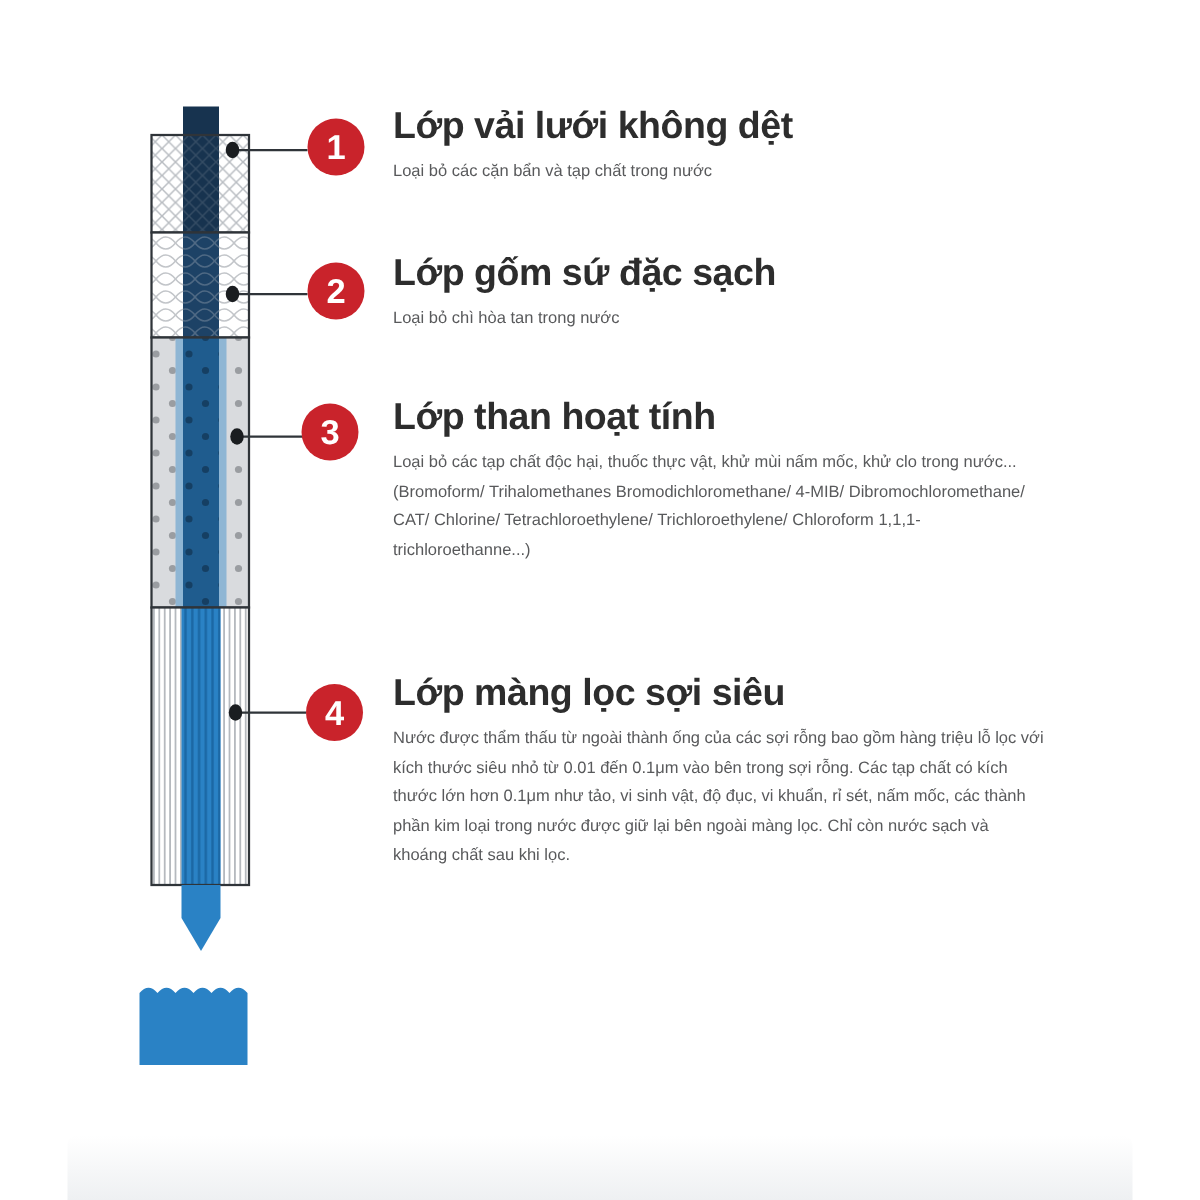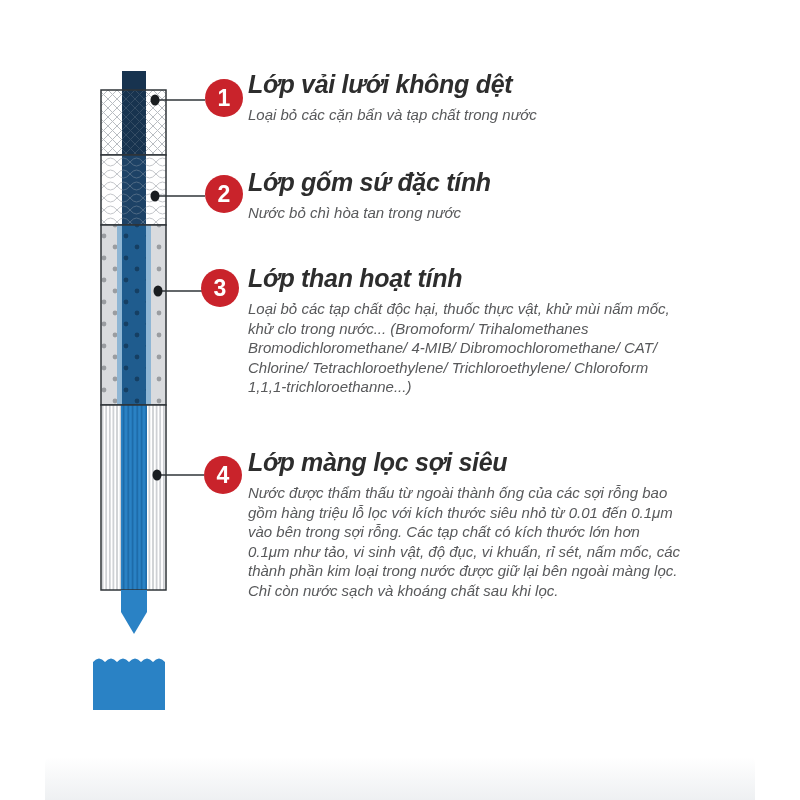--- a/index.html
+++ b/index.html
@@ -17,27 +17,27 @@
   .stage{position:relative;width:800px;height:800px;background:#ffffff;overflow:hidden;}
 
   .filter-svg{position:absolute;left:0;top:0;}
 
   .marker{
     position:absolute;width:38px;height:38px;border-radius:50%;
     background:var(--red);color:#fff;display:flex;align-items:center;justify-content:center;
     font-size:23px;font-weight:bold;line-height:1;
   }
 
-  .section-text{position:absolute;left:248px;font-style:italic;}
+  .section-text{position:absolute;left:262px;}
   .section-title{
     font-size:25px;font-weight:bold;color:var(--ink);letter-spacing:-0.3px;
     margin:0;line-height:28px;
   }
   .section-desc{
-    margin:7px 0 0 0;font-size:15px;line-height:19.5px;color:var(--gray-text);
+    margin:7px 0 0 0;font-size:11px;line-height:19.5px;color:var(--gray-text);
   }
   #sec1{top:70px;width:430px;}
   #sec2{top:168px;width:430px;}
   #sec3{top:264px;width:424px;}
   #sec4{top:448px;width:434px;}
 
   .footer-shade{
     position:absolute;left:45px;top:757px;width:710px;height:43px;
     background:linear-gradient(180deg,#ffffff 0%,#eef0f2 100%);
     border-radius:6px 6px 0 0;
@@ -131,22 +131,22 @@
   <div class="marker" style="left:205px;top:175px;">2</div>
   <div class="marker" style="left:201px;top:269px;">3</div>
   <div class="marker" style="left:204px;top:456px;">4</div>
 
   <div class="section-text" id="sec1">
     <h2 class="section-title">Lớp vải lưới không dệt</h2>
     <p class="section-desc">Loại bỏ các cặn bẩn và tạp chất trong nước</p>
   </div>
 
   <div class="section-text" id="sec2">
-    <h2 class="section-title">Lớp gốm sứ đặc tính</h2>
-    <p class="section-desc">Nước bỏ chì hòa tan trong nước</p>
+    <h2 class="section-title">Lớp gốm sứ đặc sạch</h2>
+    <p class="section-desc">Loại bỏ chì hòa tan trong nước</p>
   </div>
 
   <div class="section-text" id="sec3">
     <h2 class="section-title">Lớp than hoạt tính</h2>
     <p class="section-desc">Loại bỏ các tạp chất độc hại, thuốc thực vật, khử mùi nấm mốc, khử clo trong nước... (Bromoform/ Trihalomethanes Bromodichloromethane/ 4-MIB/ Dibromochloromethane/ CAT/ Chlorine/ Tetrachloroethylene/ Trichloroethylene/ Chloroform 1,1,1-trichloroethanne...)</p>
   </div>
 
   <div class="section-text" id="sec4">
     <h2 class="section-title">Lớp màng lọc sợi siêu</h2>
     <p class="section-desc">Nước được thẩm thấu từ ngoài thành ống của các sợi rỗng bao gồm hàng triệu lỗ lọc với kích thước siêu nhỏ từ 0.01 đến 0.1μm vào bên trong sợi rỗng. Các tạp chất có kích thước lớn hơn 0.1μm như tảo, vi sinh vật, độ đục, vi khuẩn, rỉ sét, nấm mốc, các thành phần kim loại trong nước được giữ lại bên ngoài màng lọc. Chỉ còn nước sạch và khoáng chất sau khi lọc.</p>

